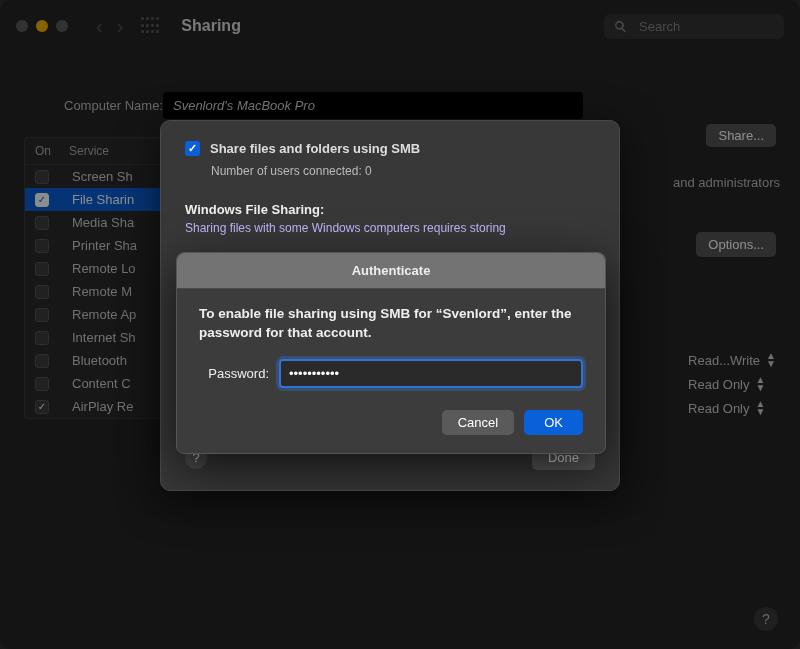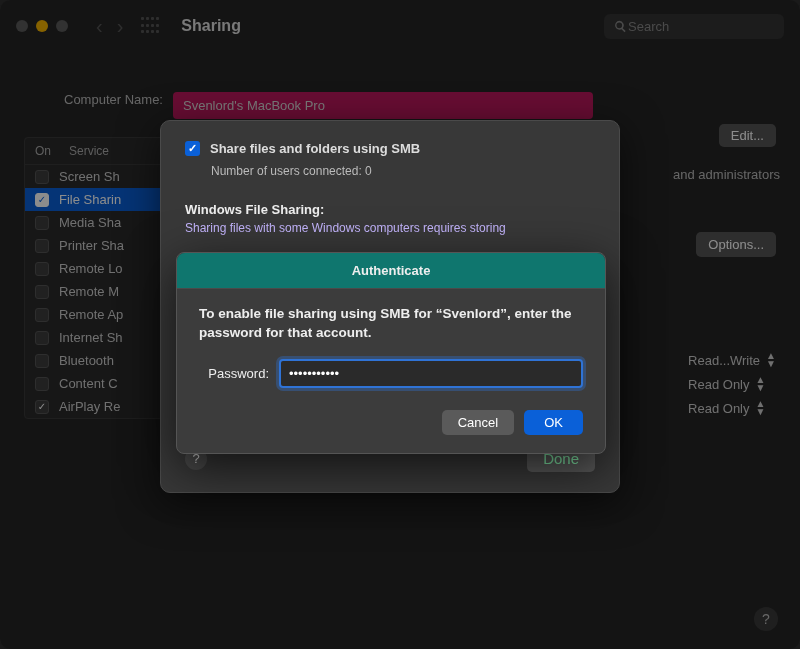--- a/index.html
+++ b/index.html
@@ -5,56 +5,56 @@
   * { box-sizing: border-box; margin: 0; padding: 0; font-family: -apple-system, "Helvetica Neue", Arial, sans-serif; }
   body { background: #1a1a1a; width: 800px; height: 649px; overflow: hidden; position: relative; color: #ccc; font-size: 13px; }
   .window { position: absolute; inset: 0; background: #262626; border-radius: 10px; overflow: hidden; }
   .titlebar { height: 52px; display: flex; align-items: center; padding: 0 16px; gap: 8px; }
   .traffic { display: flex; gap: 8px; }
   .dot { width: 12px; height: 12px; border-radius: 50%; }
   .nav-arrows { display: flex; gap: 14px; margin-left: 20px; color: #555; font-size: 20px; }
   .grid-icon { margin-left: 10px; color: #555; display:flex; flex-wrap:wrap; width:18px; height:18px; gap:2px;}
   .grid-icon span{width:3px;height:3px;background:#555;border-radius:1px;}
   .title { margin-left: 14px; font-size: 16px; font-weight: 600; color: #ddd; }
-  .search { margin-left: auto; background: #333; border-radius: 6px; padding: 5px 10px; display: flex; align-items: center; gap: 1px; width: 180px; color:#888;}
+  .search { margin-left: auto; background: #333; border-radius: 6px; padding: 5px 10px; display: flex; align-items: center; gap: 12px; width: 180px; color:#888;}
   .search svg { width:13px;height:13px;fill:#888;}
   .content { padding: 20px 24px 0 24px; position: relative; }
-  .row-name { display:flex; align-items:flex-start; gap:10px; margin: 20px 0 12px 40px;}
+  .row-name { display:flex; align-items:center; margin: 20px 0 12px 40px;}
   .row-name label { color:#bbb; }
-  .name-input { flex:0 0 420px; background:#be185d; border:none; border-radius:4px; padding:6px 10px; color:#ddd; font-size:13px;}
+  .name-input { flex:0 0 420px; background:#000000; border:none; border-radius:4px; padding:6px 10px; color:#ddd; font-size:13px;font-style:italic;}
   .edit-btn { position:absolute; right:24px; top:72px; background:#555; border:none; color:#fff; border-radius:5px; padding:4px 12px; font-size:13px;}
   .panel { display:flex; gap: 0; margin-top: 18px; }
   .sidebar { width: 160px; background:#2a2a2a; border:1px solid #3a3a3a; border-radius:4px 0 0 4px;}
   .sidebar-head { display:flex; padding:6px 10px; border-bottom:1px solid #3a3a3a; color:#aaa; font-size:12px;}
   .sidebar-head .on{width:34px;}
-  .svc { display:flex; align-items:center; padding:4px 10px; gap:10px; font-size:13px; color:#ccc; white-space:nowrap; overflow:hidden;}
+  .svc { display:flex; align-items:center; padding:4px 10px; gap:23px; font-size:13px; color:#ccc; white-space:nowrap; overflow:hidden;}
   .svc .cb { width:14px;height:14px;border-radius:3px;background:#3c3c3c;border:1px solid #555;display:flex;align-items:center;justify-content:center;color:#fff;font-size:10px;}
   .svc.sel { background:#0a60d8; color:#fff; }
   .svc.sel .cb{background:#fff;color:#0a60d8;border-color:#fff;}
   .main-right { flex:1; position:relative; padding-left:20px; color:#bbb;}
   .desc { font-size:13px; line-height:1.5; }
   .options-btn{ position:absolute; right:24px; top:232px; background:#555; border:none; color:#fff; border-radius:5px; padding:5px 12px; font-size:13px;}
   .perm-list{ position:absolute; right:24px; top:352px; display:flex; flex-direction:column; gap:8px; font-size:13px; color:#ccc;}
   .perm-list div{display:flex;align-items:center;gap:6px;}
   .perm-list .arr{font-size:10px;line-height:8px;display:flex;flex-direction:column;}
 
   
   .sheet { position:absolute; left:160px; top:120px; width:460px; background:#383838; border-radius:10px; box-shadow:0 10px 40px rgba(0,0,0,.6); padding:20px 24px; color:#ddd; border:1px solid #4a4a4a;}
   .sheet .chk-row{display:flex;align-items:center;gap:10px;font-weight:600;}
   .sheet .chk{width:15px;height:15px;border-radius:3px;background:#0a60d8;display:flex;align-items:center;justify-content:center;color:#fff;font-size:11px;}
   .sheet .sub{margin-left:26px;margin-top:8px;font-size:12px;color:#bbb;}
   .sheet h4{margin-top:24px;font-size:13px;font-weight:600;color:#eee;}
   .sheet .wfs{margin-top:4px;font-size:12px;color:#c4b5fd;}
   .sheet .footer{display:flex;align-items:center;justify-content:space-between;margin-top:210px;}
   .help-btn{width:22px;height:22px;border-radius:50%;background:#4a4a4a;color:#ccc;display:flex;align-items:center;justify-content:center;font-size:13px;border:none;}
-  .done-btn{background:#5a5a5a;border:none;color:#86efac;border-radius:5px;padding:5px 16px;font-size:15px;}
+  .done-btn{background:#5a5a5a;border:none;color:#e5e5e5;border-radius:5px;padding:5px 16px;font-size:13px;}
 
   
   .auth { position:absolute; left:176px; top:252px; width:430px; background:#3c3c3c; border:1px solid #555; border-radius:8px; box-shadow:0 14px 50px rgba(0,0,0,.7); padding:0 0 18px 0; color:#eee;}
-  .auth .at{ text-align:center; font-weight:600; padding:10px 0; border-bottom:1px solid #4a4a4a; background:#0f766e; border-radius:8px 8px 0 0;}
+  .auth .at{ text-align:center; font-weight:600; padding:10px 0; border-bottom:1px solid #4a4a4a; background:#737373; border-radius:8px 8px 0 0;}
   .auth .msg{ padding:16px 22px 4px 22px; font-weight:600; font-size:13.5px; line-height:1.4;}
   .auth .pw-row{ display:flex; align-items:center; gap:10px; padding:12px 22px 0 22px;}
   .auth .pw-row label{width:70px;text-align:right;}
   .auth input[type=password]{ flex:1; background:#2a2a2a; border:2px solid #2f73d6; border-radius:4px; padding:5px 8px; color:#fff; font-size:13px; box-shadow:0 0 0 3px rgba(47,115,214,.35);}
   .auth .btns{ display:flex; justify-content:flex-end; gap:10px; padding:22px 22px 0 22px;}
   .cancel-btn{ background:#5a5a5a; border:none;color:#fff;border-radius:5px;padding:5px 16px;font-size:13px;}
   .ok-btn{ background:#0a60d8; border:none;color:#fff;border-radius:5px;padding:5px 20px;font-size:13px;}
 
   .corner-help{position:absolute;right:22px;bottom:18px;width:24px;height:24px;border-radius:50%;background:#3a3a3a;color:#bbb;display:flex;align-items:center;justify-content:center;border:none;font-size:14px;}
   .dim-overlay{position:absolute;inset:0;background:rgba(0,0,0,.45);pointer-events:none;}
@@ -94,21 +94,21 @@
         </svg>
       <span>Search</span>
     </div>
   </div>
 
   <div class="content">
     <div class="row-name">
       <label>Computer Name:</label>
       <input class="name-input" value="Svenlord's MacBook Pro" style="">
     </div>
-    <button class="edit-btn">Edit...</button>
+    <button class="edit-btn">Share...</button>
 
     <div class="panel">
       <div class="sidebar">
         <div class="sidebar-head">
           <span class="on">On</span>
           <span>Service</span>
         </div>
         <div class="svc">
             <span class="cb"></span>
             <span>Screen Sh</span>
@@ -148,21 +148,21 @@
         <div class="svc">
             <span class="cb"></span>
             <span>Content C</span>
           </div>
         <div class="svc">
             <span class="cb">✓</span>
             <span>AirPlay Re</span>
           </div>
       </div>
       <div class="main-right">
-        <div class="desc" style="position:absolute;right:-4px;top:28px;">and administrators</div>
+        <div class="desc" style="position:absolute;right:-4px;top:36px;">and administrators</div>
       </div>
     </div>
   </div>
 
   <button class="options-btn">Options...</button>
 
   <div class="perm-list">
     <div>
         <span>Read...Write</span>
         <span class="arr">

